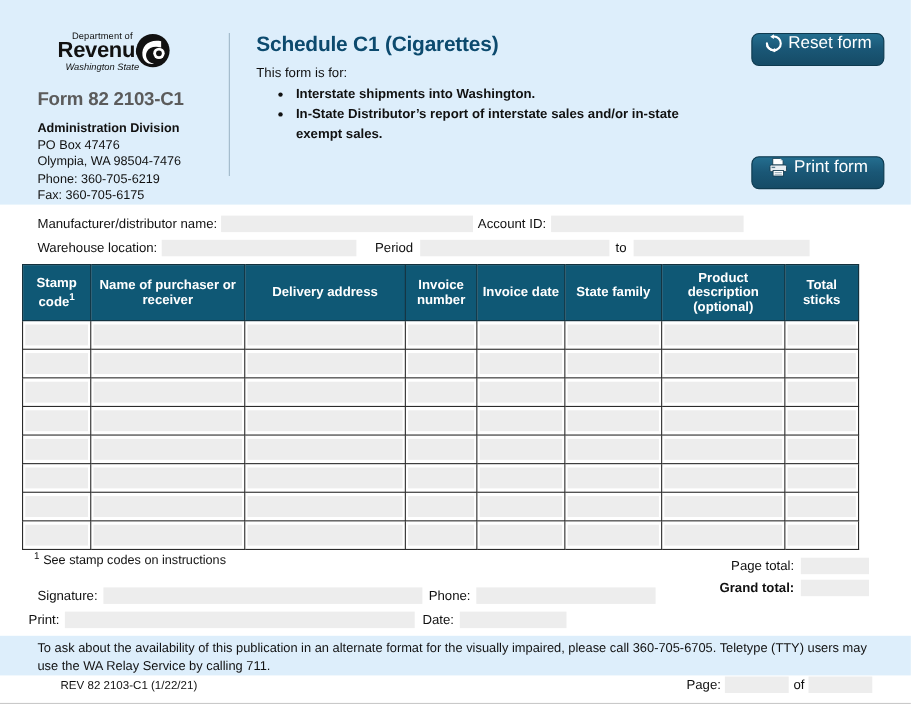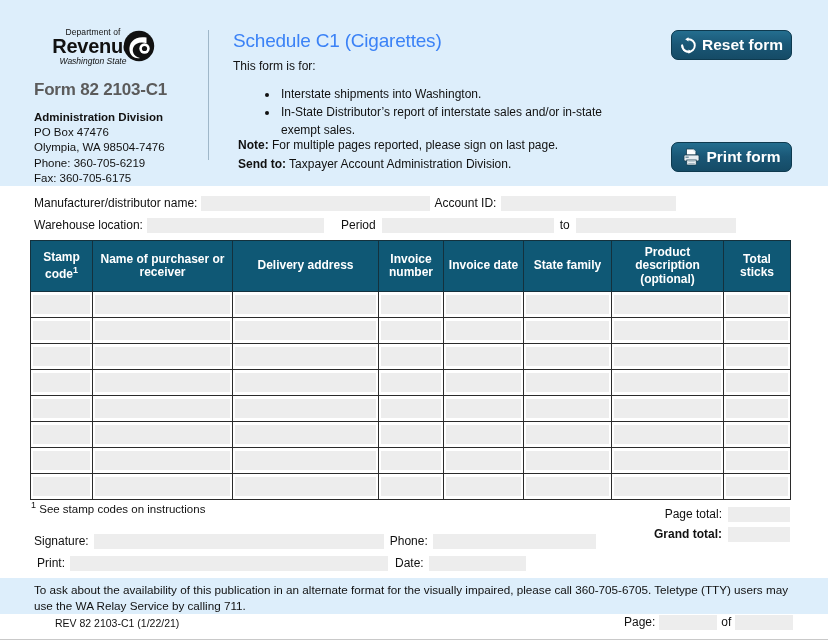--- a/index.html
+++ b/index.html
@@ -113,33 +113,34 @@
 
   
   .title-block {
     position: absolute;
     left: 233px;
     top: 30px;
     width: 420px;
   }
   .form-title {
     font-size: 19px;
-    font-weight: normal;
-    color: #3b82f6;
+    font-weight: bold;
+    color: #0c4a6e;
     letter-spacing: -0.2px;
     margin: 0 0 7px 0;
   }
   .form-for {
     font-size: 12px;
     margin: 0 0 3px 0;
   }
   .bullets {
-    margin: 12px;
+    margin: 0;
     padding-left: 34px;
     list-style: disc;
+    font-weight: bold;
   }
   .bullets li {
     font-size: 12px;
     line-height: 1.5;
     padding-left: 2px;
   }
 
   .note-block {
     position: absolute;
     left: 238px;
@@ -147,32 +148,33 @@
     width: 430px;
     font-size: 12px;
     line-height: 1.62;
   }
   .note-block b { font-weight: bold; }
 
   
   .btn {
     position: absolute;
     display: flex;
-    align-items: center;
+    align-items: flex-start;
     justify-content: center;
     gap: 5px;
     background: #1a5776;
     background-image: linear-gradient(to bottom, #246e8f 0%, #1a5776 48%, #154b66 100%);
     border: 1px solid #0e3a4f;
     border-radius: 7px;
     color: #ffffff;
     font-size: 15.5px;
-    font-weight: bold;
+    font-weight: normal;
     cursor: pointer;
     box-sizing: border-box;
+    margin-left: 12px;
   }
   .btn-reset {
     left: 671px;
     top: 30px;
     width: 121px;
     height: 30px;
   }
   .btn-print {
     left: 671px;
     top: 142px;
@@ -204,21 +206,21 @@
   .f-acctid   { width: 175px; margin-left: 5px; }
   .f-whloc    { width: 177px; margin-left: 4px; }
   .f-periodlbl{ margin-left: 17px; }
   .f-period   { width: 172px; margin-left: 6px; }
   .f-tolbl    { margin-left: 6px; }
   .f-periodto { width: 160px; margin-left: 6px; }
 
   
   .grid {
     position: absolute;
-    left: 30px;
+    left: 20px;
     top: 240px;
     width: 760px;
     border-collapse: collapse;
     table-layout: fixed;
   }
   .grid th {
     background: #0f5875;
     color: #ffffff;
     font-size: 12px;
     font-weight: bold;
@@ -276,21 +278,21 @@
     display: inline-block;
     width: 62px;
     height: 15px;
     background: #ededed;
     margin-left: 6px;
     vertical-align: middle;
   }
 
   
   #row-sig  { left: 34px; top: 534px; }
-  #row-prt  { left: 37px; top: 556px; text-align: center; }
+  #row-prt  { left: 26px; top: 556px; text-align: center; }
   .f-sig    { width: 290px; margin-left: 5px; }
   .f-phlbl  { margin-left: 6px; }
   .f-phone  { width: 163px; margin-left: 5px; }
   .f-print  { width: 318px; margin-left: 5px; }
   .f-dtlbl  { margin-left: 7px; }
   .f-date   { width: 97px; margin-left: 5px; }
 
   
   .access-band {
     position: absolute;
@@ -383,24 +385,20 @@
 
   <div class="title-block">
     <h1 class="form-title">Schedule C1 (Cigarettes)</h1>
     <p class="form-for">This form is for:</p>
     <ul class="bullets">
       <li>Interstate shipments into Washington.</li>
       <li>In-State Distributor’s report of interstate sales and/or in-state exempt sales.</li>
     </ul>
   </div>
 
-  <div class="note-block">
-    <div><b>Note:</b><span> For multiple pages reported, please sign on last page.</span></div>
-    <div><b>Send to:</b><span> Taxpayer Account Administration Division.</span></div>
-  </div>
 
   <div class="btn btn-reset">
     <span>
       <svg width="17" height="17" viewBox="0 0 17 17">
         <path d="M8.5 2.2 A6.3 6.3 0 1 1 2.2 8.5" fill="none" stroke="#ffffff" stroke-width="1.9" stroke-linecap="round"></path>
         <path d="M8.5 14.8 A6.3 6.3 0 0 1 8.5 2.2" fill="none" stroke="#ffffff" stroke-width="1.9" stroke-linecap="round" opacity="0"></path>
         <path d="M2.2 8.5 A6.3 6.3 0 0 0 8.5 14.8" fill="none" stroke="#ffffff" stroke-width="1.9" stroke-linecap="round"></path>
         <polygon points="8.5,0.2 8.5,4.4 5.2,2.3" fill="#ffffff"></polygon>
         <polygon points="8.5,16.8 8.5,12.6 11.8,14.7" fill="#ffffff"></polygon>
       </svg>

